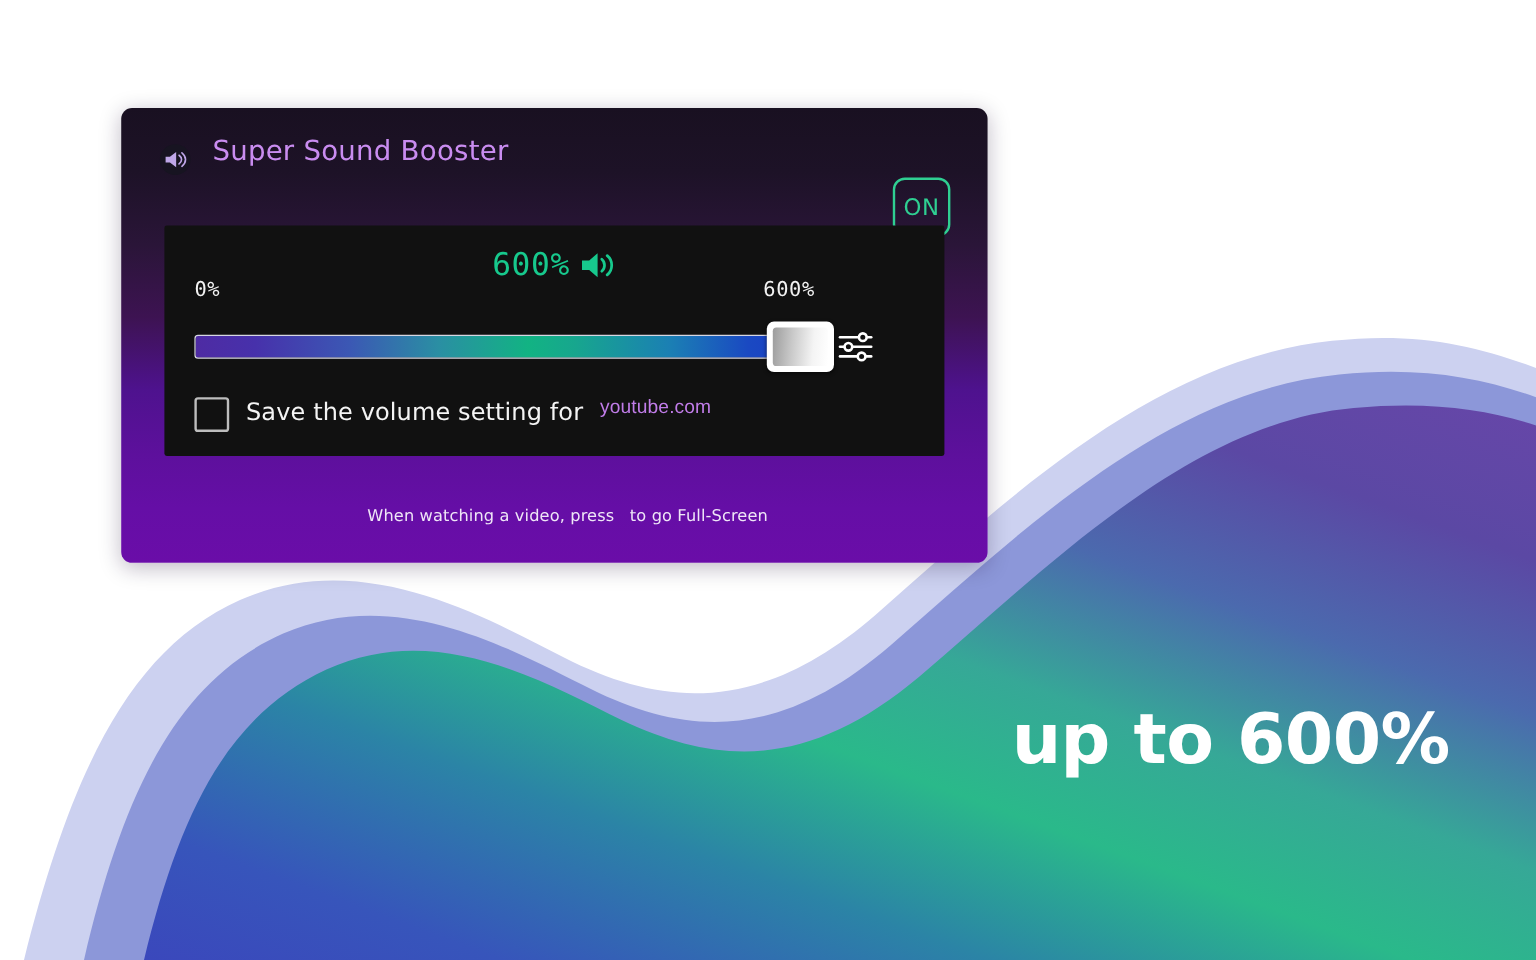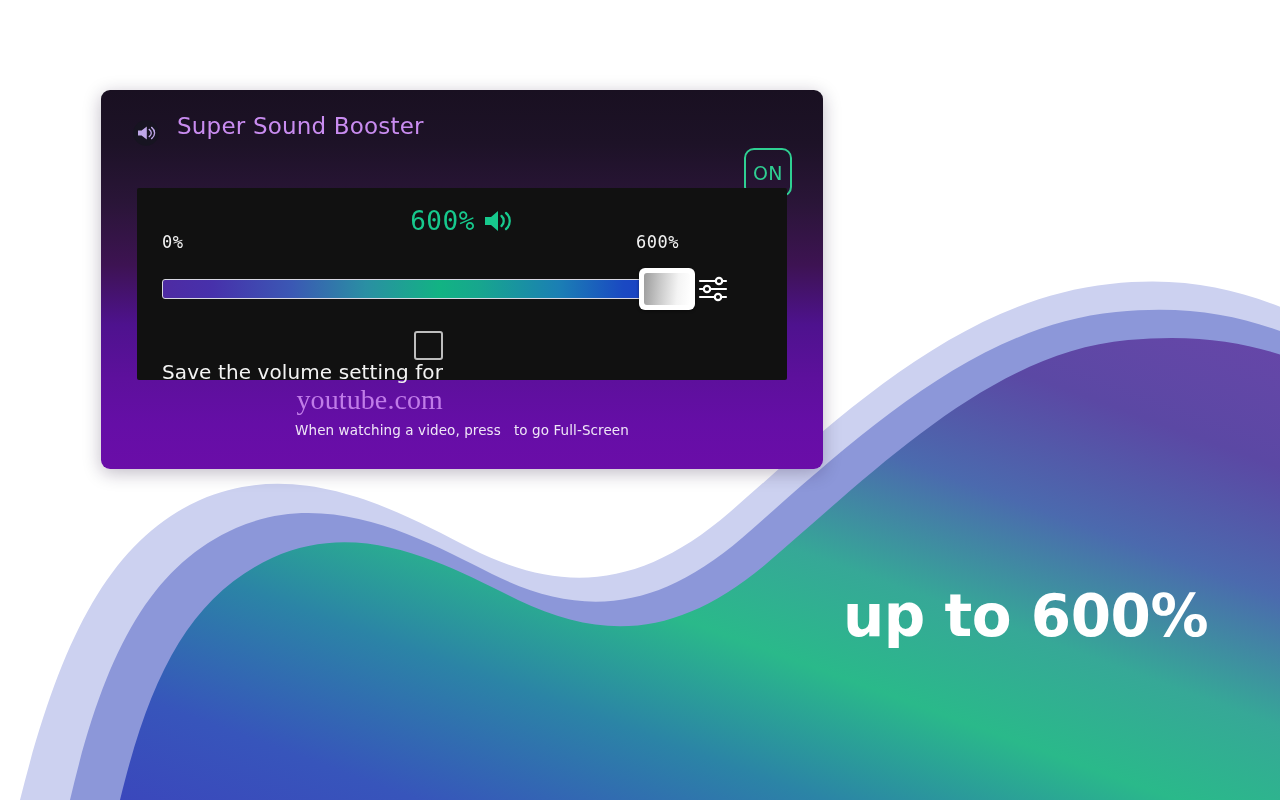--- a/index.html
+++ b/index.html
@@ -236,60 +236,61 @@
     justify-content: center;
     cursor: pointer;
   }
 
   
   #save-row {
     position: absolute;
     left: 25px;
     top: 143px;
     display: flex;
-    align-items: flex-end;
-    cursor: pointer;
-    flex-direction: column;
+    align-items: flex-start;
+    gap: 14px;
+    cursor: pointer;
   }
   #save-checkbox {
     width: 29px;
     height: 29px;
     border: 2px solid #bdbdbd;
     border-radius: 3px;
     background: transparent;
     box-sizing: border-box;
     flex: 0 0 auto;
     cursor: pointer;
   }
   #save-label {
     font-family: "DejaVu Sans", "Liberation Sans", sans-serif;
     font-size: 20px;
     color: #f4f4f4;
     white-space: nowrap;
     letter-spacing: 0.1px;
   }
   #save-site {
-    font-family: Liberation Serif, serif;
-    font-size: 28px;
+    font-family: Liberation Sans, sans-serif;
+    font-size: 16px;
     color: #c07ce8;
     white-space: nowrap;
     letter-spacing: 0.1px;
   }
 
   
   #panel-footer {
     position: absolute;
     left: 0;
     top: 300px;
     width: 722px;
     height: 79px;
     display: flex;
     align-items: center;
     justify-content: center;
     gap: 13px;
+    padding-left: 11px;
   }
   .hint-text {
     font-family: "DejaVu Sans", "Liberation Sans", sans-serif;
     font-size: 13.5px;
     color: #efe6f7;
     white-space: nowrap;
     letter-spacing: 0.1px;
   }
   #shortcut-key {
     font-family: "DejaVu Sans", "Liberation Sans", sans-serif;

